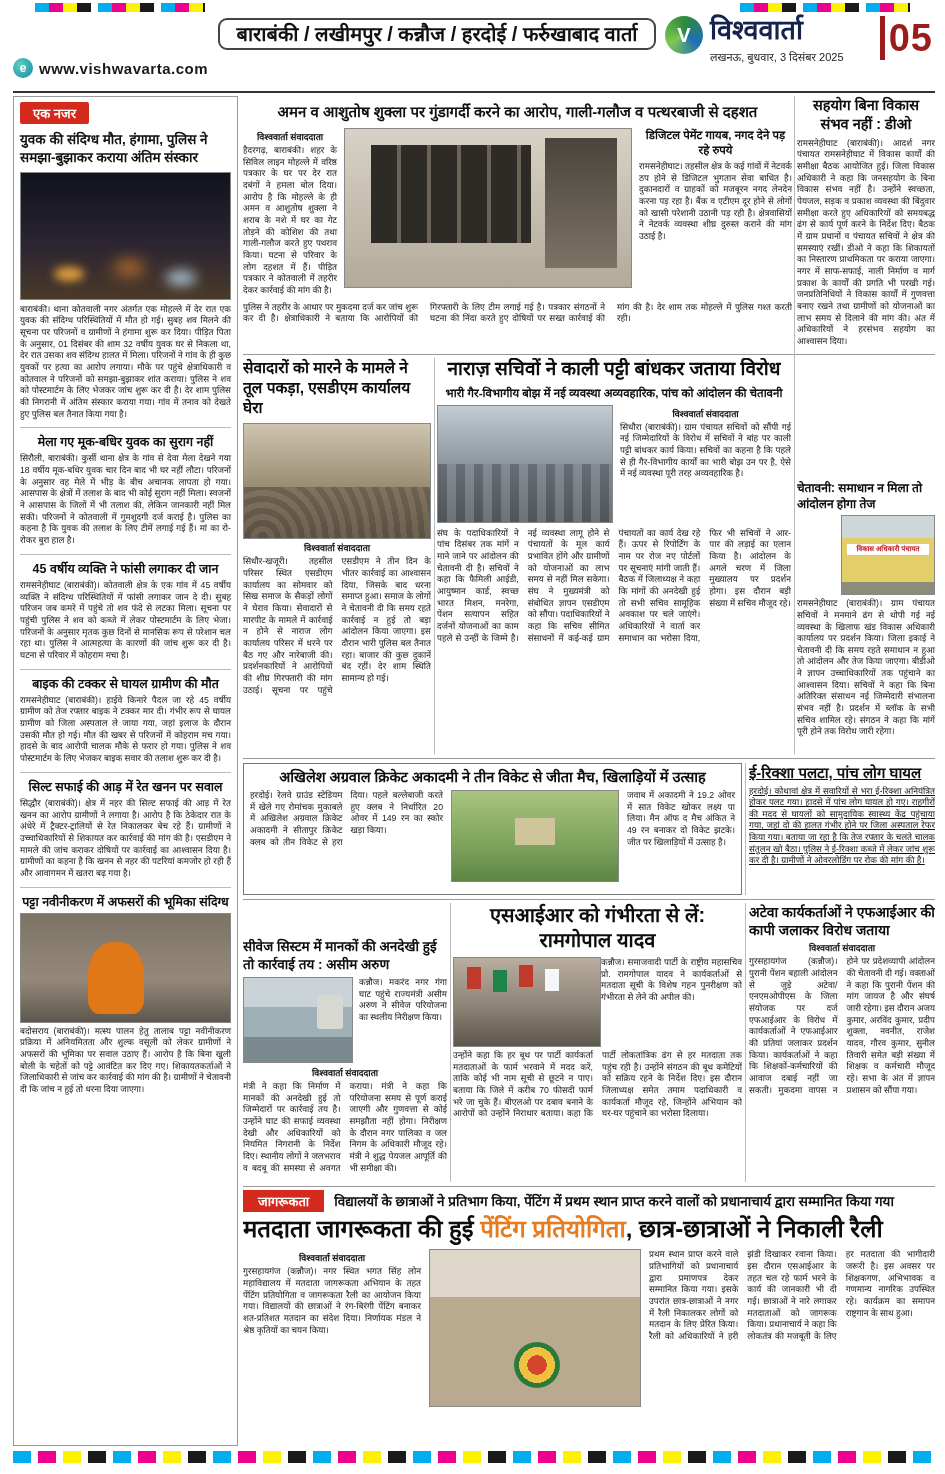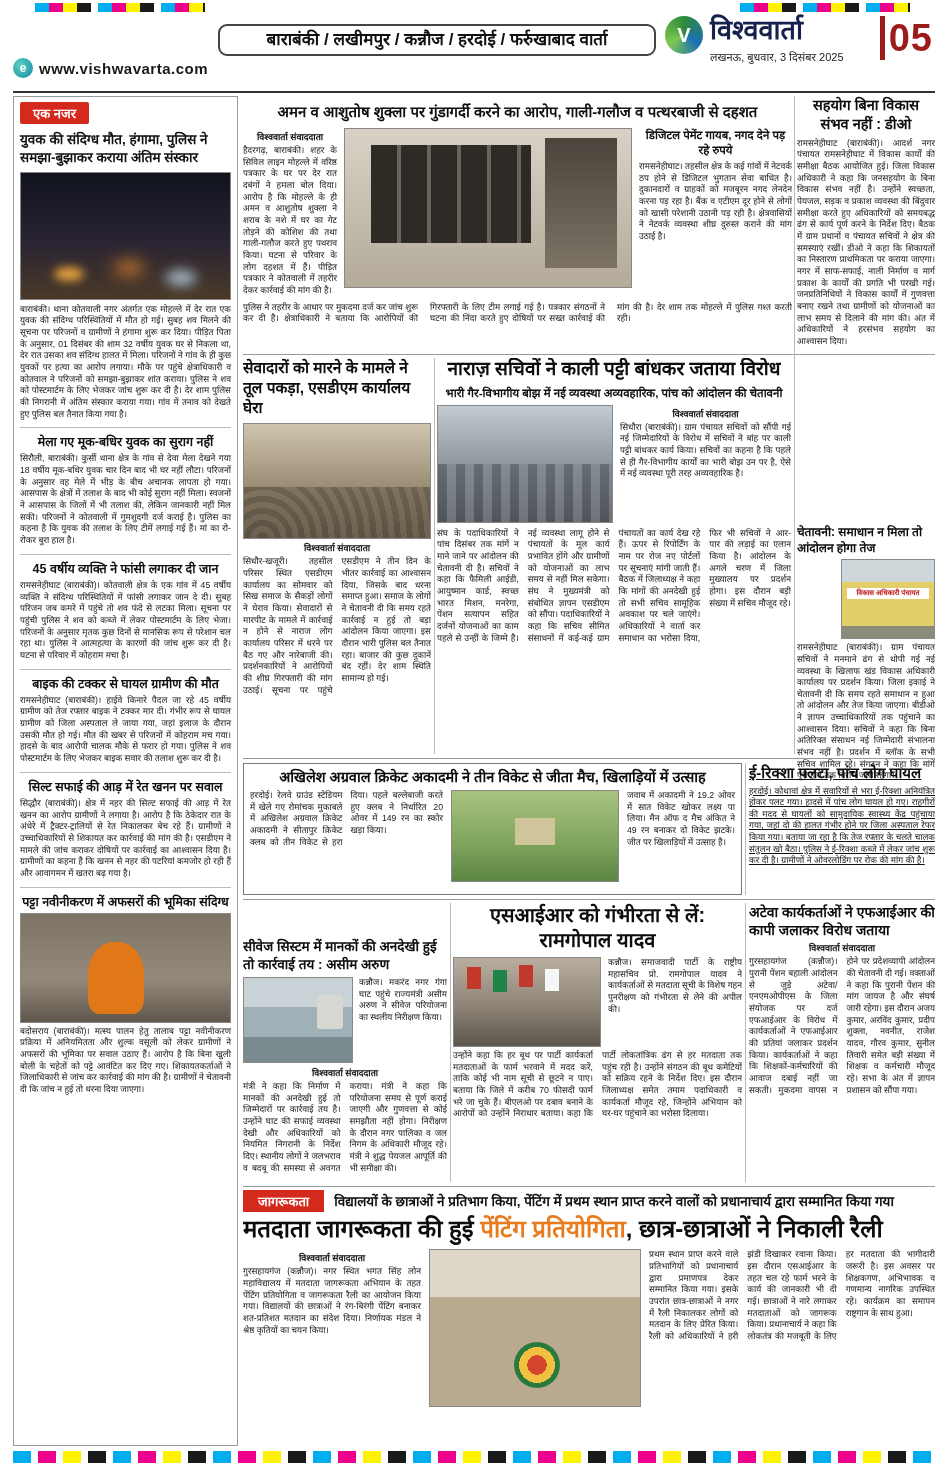--- a/index.html
+++ b/index.html
@@ -10,21 +10,21 @@
   
   .regbar { position:absolute; height:9px;
     background:repeating-linear-gradient(90deg,#00aeef 0 14px,#ec008c 14px 28px,#fff200 28px 42px,#1a1a1a 42px 56px,#ffffff 56px 63px); }
   .reg-tl { left:35px; top:3px; width:170px; }
   .reg-tr { left:740px; top:3px; width:170px; }
   .reg-bottom { position:absolute; left:13px; top:1451px; width:922px; height:12px;
     background:repeating-linear-gradient(90deg,#00aeef 0 18px,#fff 18px 25px,#ec008c 25px 43px,#fff 43px 50px,#fff200 50px 68px,#fff 68px 75px,#1a1a1a 75px 93px,#fff 93px 100px); }
 
   
   .masthead { position:absolute; left:13px; top:12px; width:922px; height:78px; }
-  .districts { position:absolute; left:205px; top:12px; width:438px; height:32px; border:2px solid #444; border-radius:9px; text-align:center; line-height:28px; font-weight:bold; font-size:17px; color:#111; }
+  .districts { position:absolute; left:205px; top:6px; width:438px; height:32px; border:2px solid #444; border-radius:9px; text-align:center; line-height:28px; font-weight:bold; font-size:20px; color:#111; }
   .brand { position:absolute; left:652px; top:4px; display:flex; gap:7px; align-items:flex-start; }
   .logo { width:38px; height:38px; border-radius:50%; background:conic-gradient(#2e8b3a,#1c6fb5,#7ec850,#2e8b3a); color:#fff; font-weight:bold; font-size:20px; display:flex; align-items:center; justify-content:center; flex:none; }
   .paper-name { font-size:27px; font-weight:bold; color:#15224d; line-height:1.1; }
   .date-line { font-size:11px; color:#222; margin-top:3px; }
   .pagenum-wrap { position:absolute; right:2px; top:4px; display:flex; align-items:center; gap:4px; }
   .pagenum-bar { width:5px; height:44px; background:#9c1c1c; }
   .pagenum { font-size:38px; font-weight:bold; color:#9c1c1c; letter-spacing:1px; }
   .site { position:absolute; left:0; top:46px; display:flex; align-items:center; gap:6px; }
   .globe { width:20px; height:20px; border-radius:50%; background:radial-gradient(circle at 35% 35%, #5bd0c0, #1687a7); color:#fff; font-size:12px; font-weight:bold; display:flex; align-items:center; justify-content:center; }
   .site-text { font-size:15px; font-weight:bold; letter-spacing:.5px; color:#1a1a1a; }
@@ -76,21 +76,21 @@
   .art-naraz { position:absolute; left:437px; top:358px; width:354px; height:396px; overflow:hidden; }
   .art-naraz h2 { font-size:19px; text-align:center; line-height:1.2; }
   .subhead2 { font-size:11.5px; font-weight:bold; text-align:center; margin:4px 0 5px; }
   .naraz-row { display:flex; gap:7px; }
   .photo.group { width:176px; height:118px; flex:none; background:linear-gradient(180deg,#c2cad2 0%,#8e969e 50%,#5f6568 100%); }
   .photo.group::after { content:""; position:absolute; bottom:0; width:100%; height:50%; background:repeating-linear-gradient(90deg,#3f444a 0 9px,#7b8188 9px 18px); opacity:.5; }
   .naraz-right { flex:1; }
   .naraz-bottom { margin-top:5px; column-count:4; column-gap:9px; }
 
   
-  .box-chetavni { position:absolute; left:797px; top:481px; width:138px; height:273px; overflow:hidden;margin-top:44px; }
+  .box-chetavni { position:absolute; left:797px; top:481px; width:138px; height:273px; overflow:hidden; }
   .box-chetavni h3 { font-size:12px; line-height:1.3; margin-bottom:3px; }
   .photo.building { float:right; width:94px; height:80px; margin:0 0 3px 4px; background:linear-gradient(180deg,#cfd6da 0 28%,#e3cf6a 28% 85%,#8c8c7a 85% 100%); }
   .photo.building .sign { position:absolute; left:5%; top:36%; width:90%; background:#fff; color:#c01818; font-size:7px; font-weight:bold; text-align:center; padding:1px 0; line-height:1.2; }
 
   
   .art-cricket { position:absolute; left:243px; top:763px; width:499px; height:132px; border:1px solid #777; padding:4px 6px; overflow:hidden; }
   .art-cricket h2 { font-size:14.5px; text-align:center; margin-bottom:4px; line-height:1.25; }
   .cricket-row { display:flex; gap:8px; }
   .photo.cricket { width:168px; height:92px; flex:none; background:linear-gradient(180deg,#a8c47e 0%,#7da35c 60%,#5d8544 100%); }
   .photo.cricket::after { content:""; position:absolute; left:38%; top:30%; width:24%; height:30%; background:#cfc49a; }
@@ -105,21 +105,21 @@
   .art-sewage { position:absolute; left:243px; top:938px; width:204px; height:279px; overflow:hidden; }
   .art-sewage h2 { font-size:13.5px; line-height:1.3; margin-bottom:4px; }
   .sewage-row { display:flex; gap:6px; margin-bottom:3px; }
   .photo.river { width:110px; height:86px; flex:none; background:linear-gradient(180deg,#c9d2d6 0 35%,#9fb0b6 35% 70%,#7a8a8f 70% 100%); }
   .photo.river::after { content:""; position:absolute; right:8%; top:20%; width:26px; height:34px; background:#d8d8d2; border-radius:3px; }
   .sewage-right { flex:1; }
 
   
   .art-sir { position:absolute; left:453px; top:903px; width:289px; height:279px; overflow:hidden; }
   .art-sir h2 { font-size:20px; text-align:center; margin-bottom:4px; line-height:1.25; }
-  .sir-row { display:flex; gap:7px; margin-bottom:3px; }
+  .sir-row { display:flex; margin-bottom:3px; }
   .photo.meeting { width:148px; height:90px; flex:none; background:linear-gradient(180deg,#b9aea0 0%,#8d8376 55%,#5d564c 100%); }
   .photo.meeting::after { content:""; position:absolute; top:10%; left:9%; width:14px; height:22px; background:#c0392b; box-shadow:26px 3px 0 #1e8449, 52px -2px 0 #c0392b, 78px 2px 0 #f4f6f7; }
   .sir-right { flex:1; }
 
   
   .art-atewa { position:absolute; left:749px; top:903px; width:186px; height:279px; overflow:hidden; }
   .art-atewa h2 { font-size:14px; line-height:1.3; margin-bottom:2px; }
 
   
   .art-jagruk { position:absolute; left:243px; top:1190px; width:692px; height:253px; overflow:hidden; }

